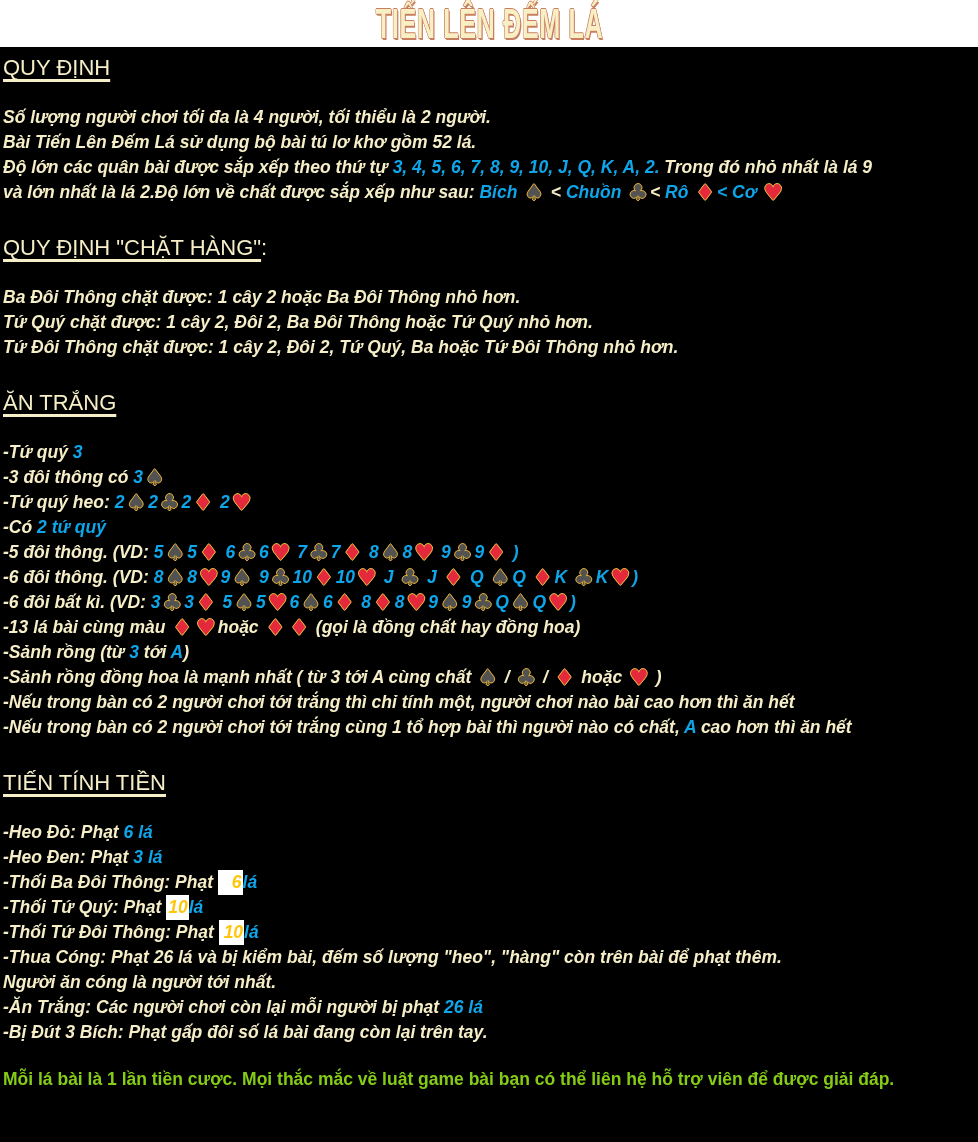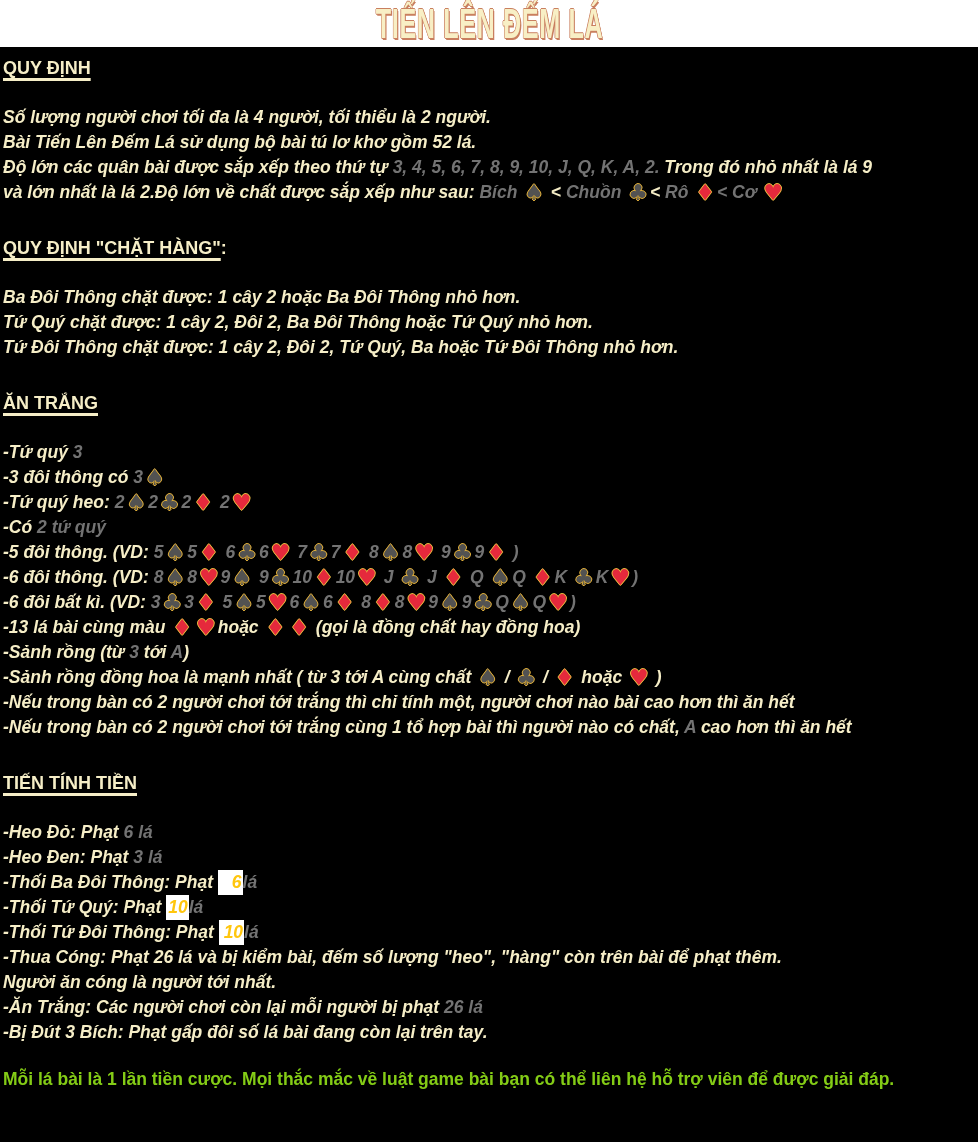--- a/index.html
+++ b/index.html
@@ -28,39 +28,39 @@
     text-shadow:
       1px 0 0 #c97f5f, 0 1px 0 #c97f5f, -1px 0 0 #c97f5f, 0 -1px 0 #c97f5f,
       2px 2px 0 #c97f5f;
   }
   main{
     padding:0 4px 0 3px;
     color:#f6eec7;
     font-size:17.5px;
   }
   h2{
-    font-size:18px;
+    font-size:22px;
     line-height:26px;
     color:#f6eec7;
     margin:30px 0 24px 0;
-    font-weight:bold;
+    font-weight:normal;
     white-space:nowrap;
   }
   section:first-of-type h2{margin-top:8px;}
   h2 .u{
     text-decoration:underline;
     text-decoration-thickness:2.5px;
     text-underline-offset:4px;
   }
   .line{
     line-height:25px;
     white-space:nowrap;
     font-style:italic;
   }
-  .gold{color:#737373;}
+  .gold{color:#0ea5e9;}
   .suit{
     font-family:"DejaVu Sans",sans-serif;
     font-size:22px;
     line-height:20px;
     margin:0 2px;
     vertical-align:-2px;
     display:inline-block;
   }
   .suit.black{
     color:#525252;

